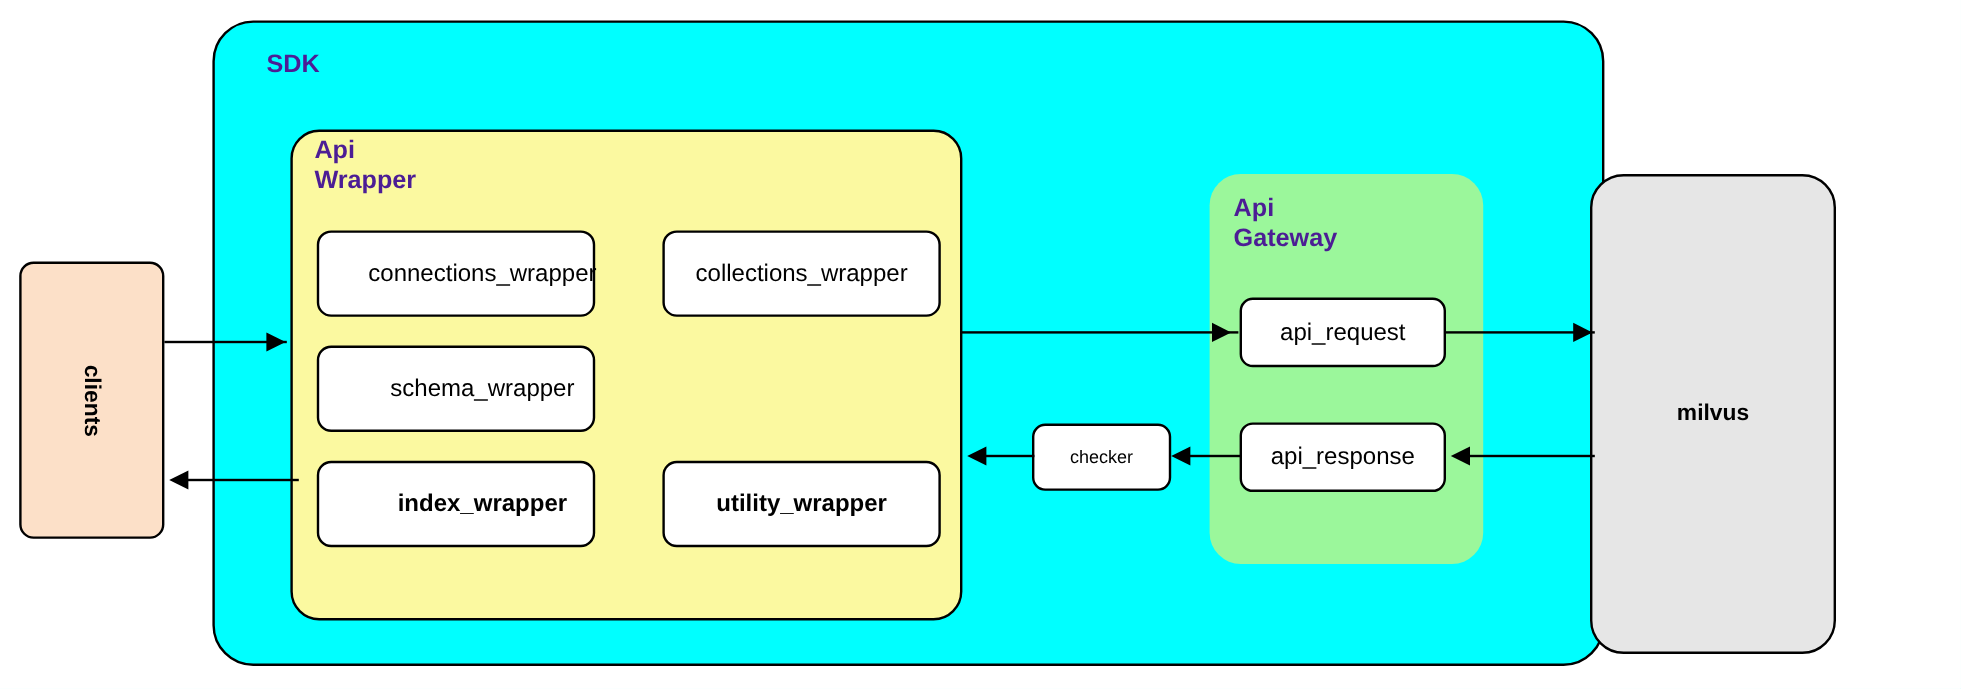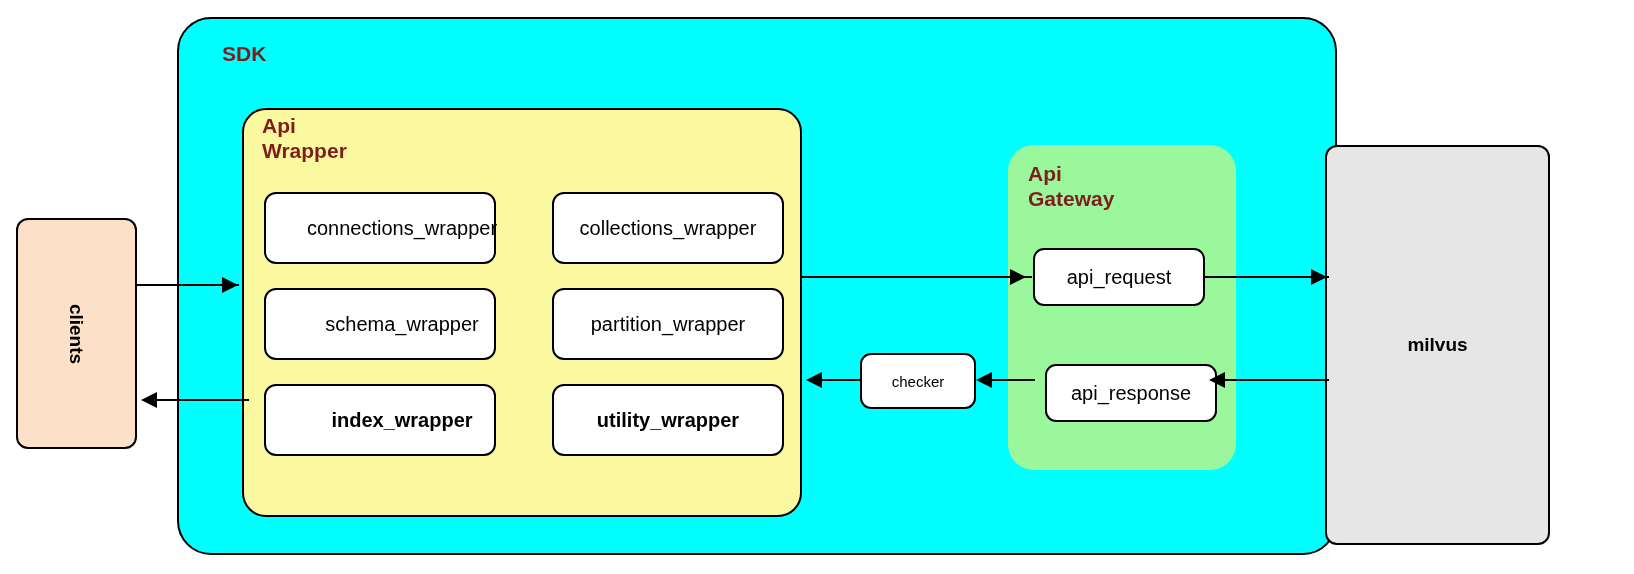--- a/index.html
+++ b/index.html
@@ -29,21 +29,21 @@
     text-align: center;
     color: #000000;
   }
 
   
   .container-label {
     position: absolute;
     font-weight: bold;
     font-size: 21px;
     line-height: 1.18;
-    color: #7f1d1d;
+    color: #4c1d95;
     white-space: pre-line;
   }
 
   #sdk-container {
     left: 177px;
     top: 17px;
     width: 1160px;
     height: 538px;
     background: #00ffff;
     border: 2px solid #000000;
@@ -94,24 +94,24 @@
   #clients-label {
     font-weight: bold;
     font-size: 19px;
     transform: rotate(90deg);
     white-space: nowrap;
   }
 
   #milvus-node {
     left: 1325px;
     top: 145px;
-    width: 225px;
+    width: 205px;
     height: 400px;
     background: #e6e6e6;
-    border-radius: 12px;
+    border-radius: 28px;
   }
   #milvus-label {
     font-weight: bold;
     font-size: 19px;
   }
 
   
   .wrapper-box {
     background: #ffffff;
     border-radius: 12px;
@@ -128,21 +128,21 @@
   
   .gateway-box {
     background: #ffffff;
     border-radius: 11px;
     font-size: 20px;
     left: 1033px;
     width: 172px;
     height: 58px;
   }
   #api-request-node  { top: 248px; text-align: right; }
-  #api-response-node { top: 364px; margin-left: 12px; }
+  #api-response-node { top: 352px; }
 
   
   #checker-node {
     left: 860px;
     top: 353px;
     width: 116px;
     height: 56px;
     background: #ffffff;
     border-radius: 11px;
     font-size: 15px;
@@ -212,23 +212,20 @@
 
   <div class="node wrapper-box wrapper-col-left wrapper-row-1">
     <span>connections_wrapper</span>
   </div>
   <div class="node wrapper-box wrapper-col-left wrapper-row-2">
     <span>schema_wrapper</span>
   </div>
   <div class="node wrapper-box wrapper-col-right wrapper-row-1">
     <span>collections_wrapper</span>
   </div>
-  <div class="node wrapper-box wrapper-col-right wrapper-row-2">
-    <span>partition_wrapper</span>
-  </div>
   <div class="node wrapper-box wrapper-col-left wrapper-row-3">
     <span>index_wrapper</span>
   </div>
   <div class="node wrapper-box wrapper-col-right wrapper-row-3">
     <span>utility_wrapper</span>
   </div>
 
   <div class="node gateway-box" id="api-request-node">
     <span>api_request</span>
   </div>

